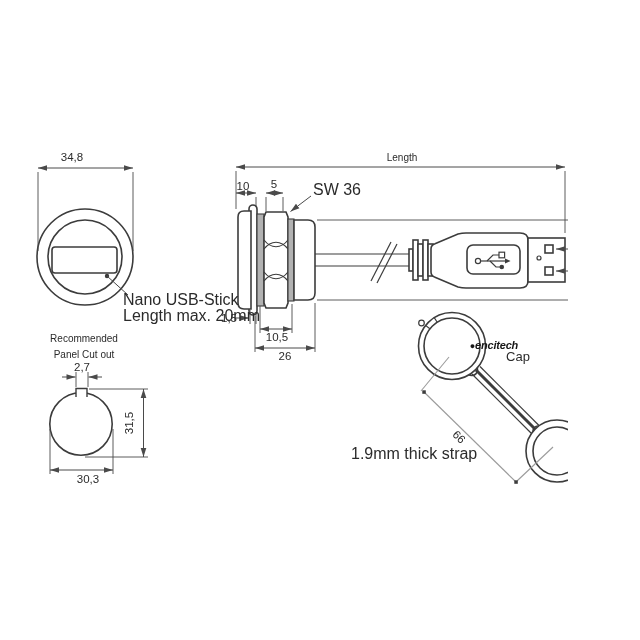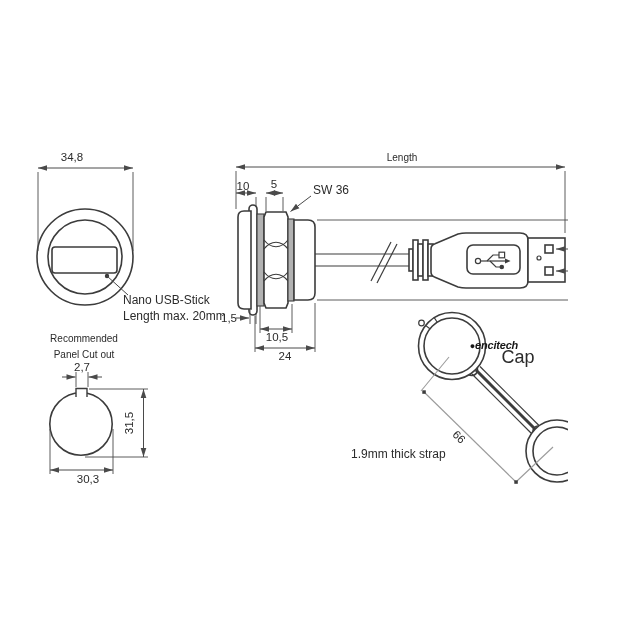--- a/index.html
+++ b/index.html
@@ -1,26 +1,26 @@
 <!DOCTYPE html>
 <html><head>
 <meta charset="utf-8">
 <style>
   html,body{margin:0;padding:0;background:#fff;}
   .canvas{position:relative;width:568px;height:640px;background:#ffffff;overflow:hidden;
           font-family:"Liberation Sans", sans-serif;color:#2d2d2d;}
   svg{position:absolute;left:0;top:0;}
-  .lbl{position:absolute;white-space:nowrap;font-size:12px;color:#2b2b2b;line-height:14px;}
+  .lbl{position:absolute;white-space:nowrap;font-size:16px;color:#2b2b2b;line-height:14px;}
   .num{font-size:11.5px;}
   .ctr{transform:translateX(-50%);}
   .rotccw{transform:rotate(-90deg);text-align:center;}
   .rot45{transform:rotate(45deg);text-align:center;}
   .brand{font-weight:bold;font-style:italic;font-size:11px;color:#161616;letter-spacing:-0.2px;}
   .brand .dot{font-size:9px;font-style:normal;}
-  .cap{font-size:18px;}
+  .cap{font-size:13px;}
   .big{font-size:10px;}
   
   .ol{stroke:#3c3c3c;stroke-width:1.6;fill:#ffffff;}
   .oln{stroke:#3c3c3c;stroke-width:1.6;fill:none;}
   .ol2{stroke:#3c3c3c;stroke-width:1.2;fill:none;}
   .gry{fill:#b2b2b2;stroke:#3c3c3c;stroke-width:1.1;}
   .dim{stroke:#4a4a4a;stroke-width:1;fill:none;}
   .ext{stroke:#4a4a4a;stroke-width:0.9;fill:none;}
   .ldim{stroke:#9b9b9b;stroke-width:1.1;fill:none;}
   .fil{fill:#3c3c3c;stroke:none;}
@@ -152,21 +152,21 @@
 <div class="lbl num ctr" style="left:72px;top:150px;">34,8</div>
 <div class="lbl big ctr" style="left:402px;top:151px;">Length</div>
 <div class="lbl num ctr" style="left:243px;top:179px;">10</div>
 <div class="lbl num ctr" style="left:274px;top:177px;">5</div>
 <div class="lbl" style="left:313px;top:183px;">SW 36</div>
 <div class="lbl num" style="left:583px;top:242px;">4</div>
 <div class="lbl num" style="left:583px;top:264px;">1</div>
 <div class="lbl num rotccw" style="left:579px;top:252px;width:60px;">M30x1</div>
 <div class="lbl num" style="left:221px;top:311px;">1,5</div>
 <div class="lbl num ctr" style="left:277px;top:330px;">10,5</div>
-<div class="lbl num ctr" style="left:285px;top:349px;">24</div>
+<div class="lbl num ctr" style="left:285px;top:349px;">26</div>
 <div class="lbl" style="left:123px;top:293px;">Nano USB-Stick</div>
 <div class="lbl" style="left:123px;top:309px;">Length max. 20mm</div>
 <div class="lbl big ctr" style="left:84px;top:332px;">Recommended</div>
 <div class="lbl big ctr" style="left:84px;top:348px;">Panel Cut out</div>
 <div class="lbl num ctr" style="left:82px;top:360px;">2,7</div>
 <div class="lbl num rotccw" style="left:99px;top:416px;width:60px;">31,5</div>
 <div class="lbl num ctr" style="left:88px;top:472px;">30,3</div>
 <div class="lbl brand ctr" style="left:454px;top:338px;margin-left:40px;"><span class="dot">●</span><span>encitech</span></div>
 <div class="lbl cap ctr" style="left:518px;top:350px;">Cap</div>
 <div class="lbl num rot45" style="left:440px;top:430px;width:38px;">66</div>

